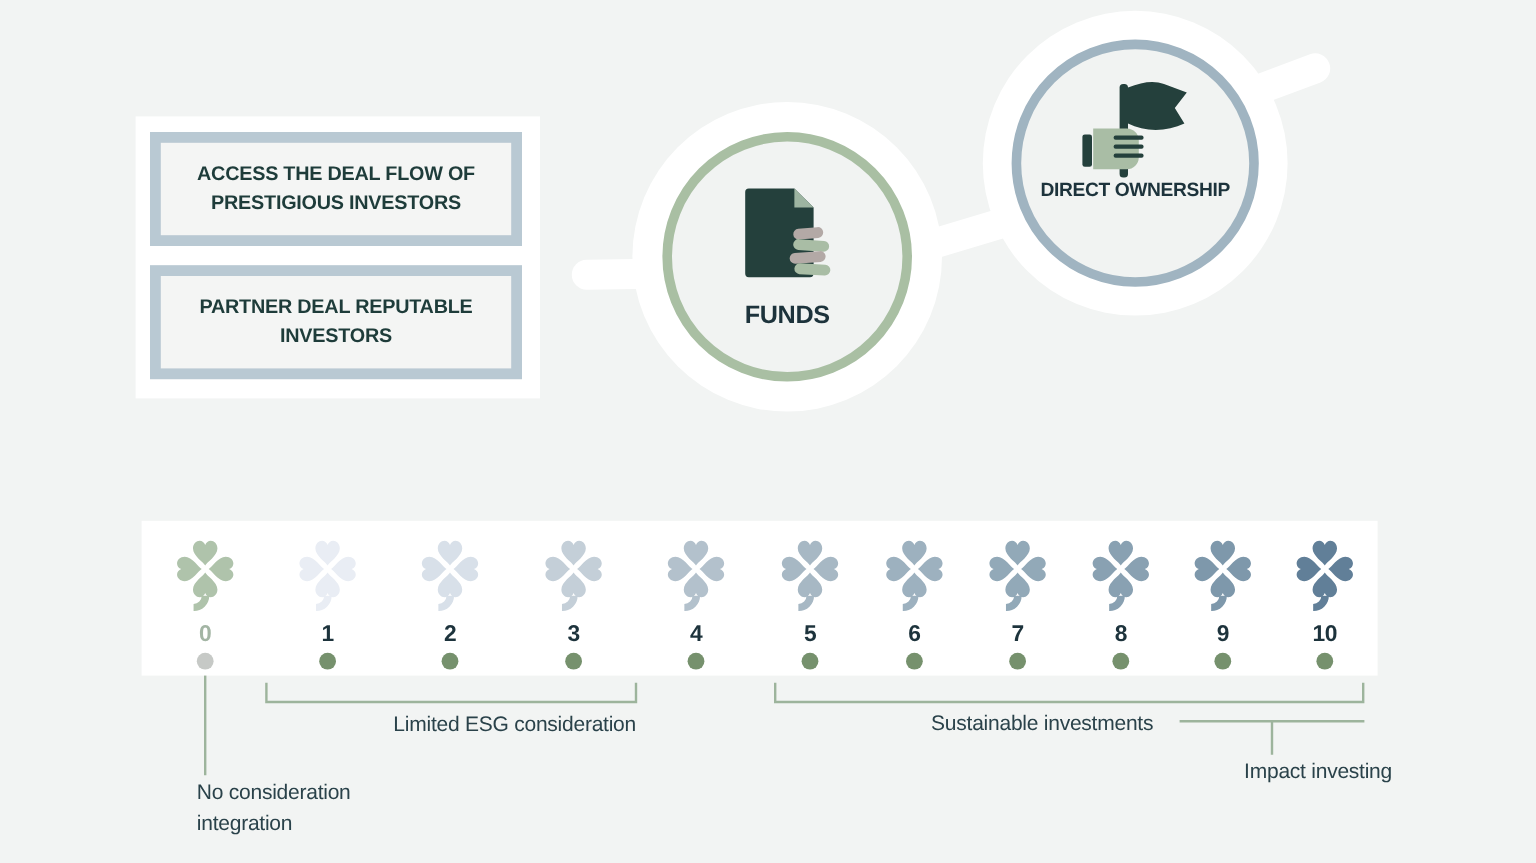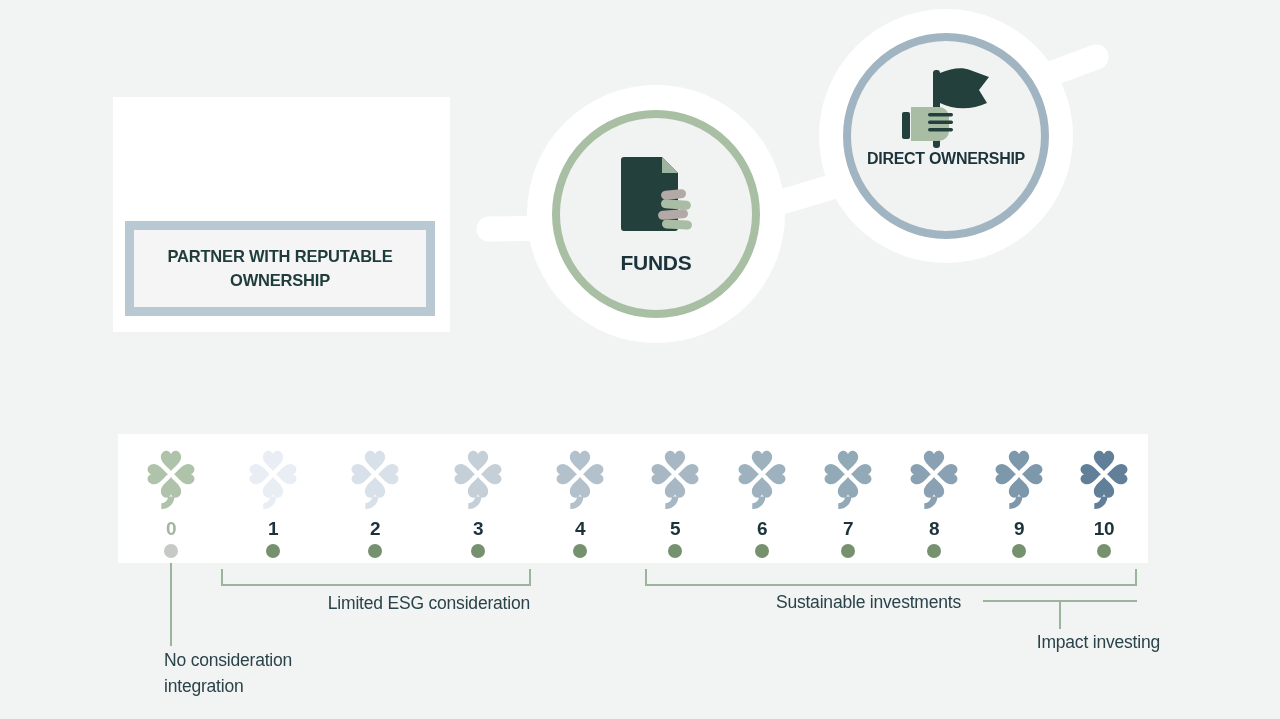--- a/index.html
+++ b/index.html
@@ -98,22 +98,25 @@
 
     <g fill="none" stroke-width="2" stroke="#9db49c">
       <path d="M171,563 L171,646"></path>
       <path d="M222,569 L222,585 L530,585 L530,569"></path>
       <path d="M646,569 L646,585 L1136,585 L1136,569"></path>
       <path d="M983,601 L1137,601 M1060,601 L1060,629"></path>
     </g>
   </svg>
 
   <div class="card">
+    <div class="benefit-box b1">
+      <div class="benefit-text">ACCESS THE DEAL FLOW OF PRESTIGIOUS INVESTORS</div>
+    </div>
     <div class="benefit-box b2">
-      <div class="benefit-text">PARTNER WITH REPUTABLE OWNERSHIP</div>
+      <div class="benefit-text">PARTNER DEAL REPUTABLE INVESTORS</div>
     </div>
   </div>
 
   <div class="node-label funds-label">FUNDS</div>
   <div class="node-label do-label">DIRECT OWNERSHIP</div>
 
   <div class="scale-item si0">
     <svg class="clover" viewBox="0 0 60 66">
         <g style="fill: rgb(175, 195, 171);">
           <use href="#clover-shape"></use>

